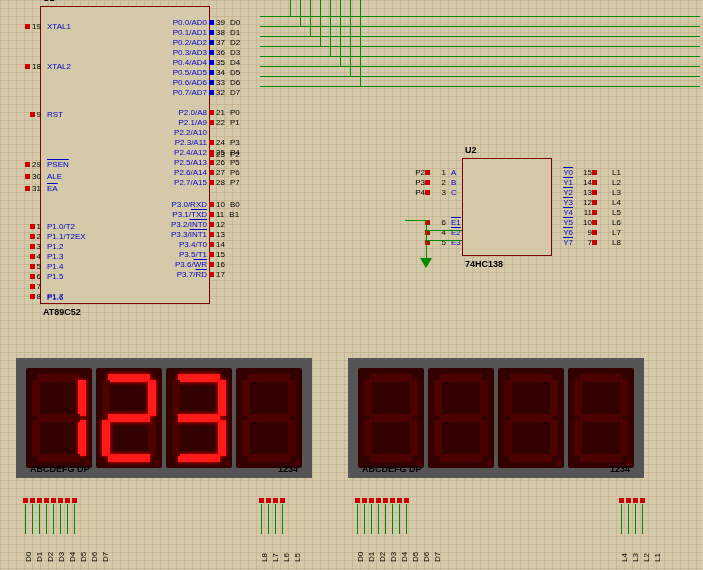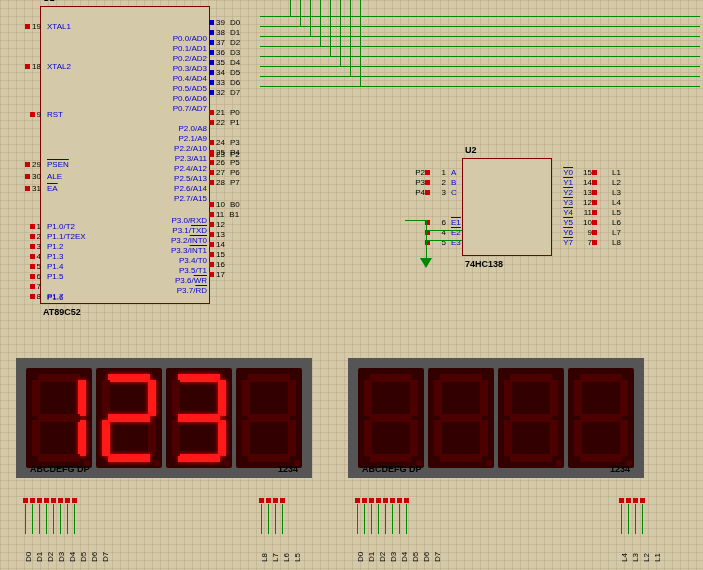--- a/index.html
+++ b/index.html
@@ -37,21 +37,21 @@
     font-weight: bold;
     color: #000;
   }
   .pin-left, .pin-right, .pin-ext-left, .pin-ext-right {
     position: absolute;
     height: 10px;
     line-height: 10px;
     white-space: nowrap;
   }
   .pin-left { left: 2px; }
-  .pin-right { right: 2px; text-align: left; margin-top: 16px; }
+  .pin-right { right: 2px; text-align: left; }
   .pin-ext-left {
     left: -60px; width: 60px; text-align: right;
     height: 10px; line-height: 10px;
     white-space: nowrap;
   }
   .pin-ext-right {
     right: -80px; width: 80px; text-align: left;
     height: 10px; line-height: 10px;
     white-space: nowrap;
   }

